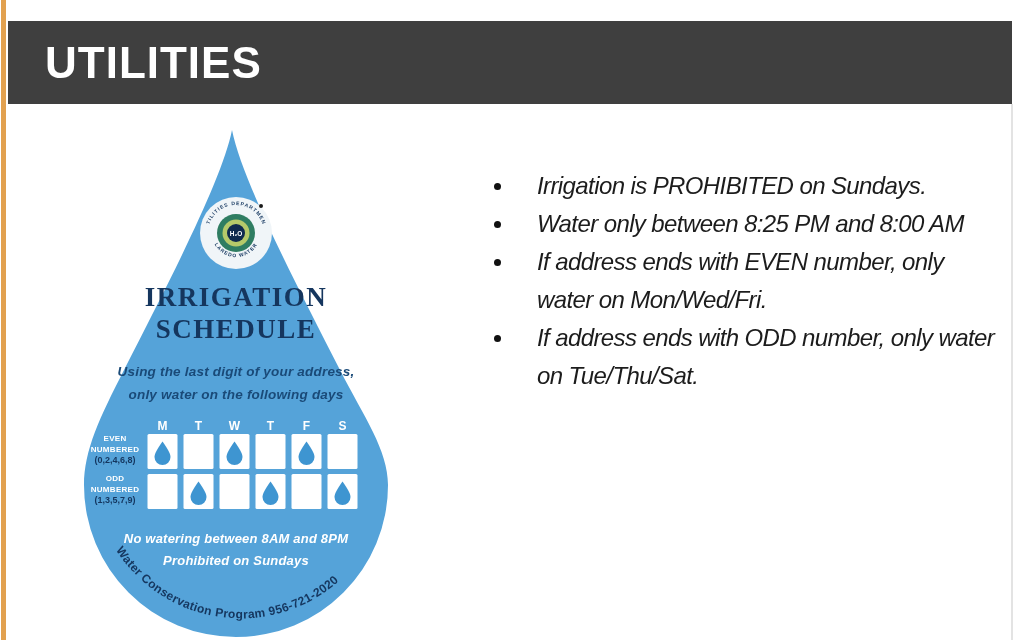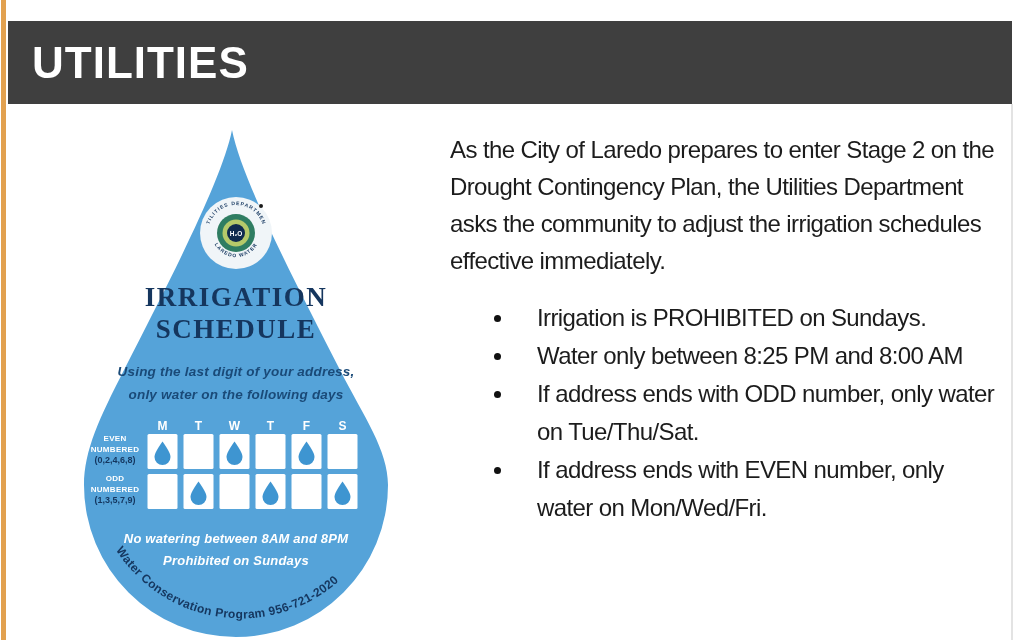--- a/index.html
+++ b/index.html
@@ -14,21 +14,21 @@
   .right-edge-line{
     position:absolute;left:1011px;top:104px;width:2px;height:536px;
     background:#e3e3e3;
   }
   .header-bar{
     position:absolute;left:8px;top:21px;width:1004px;height:83px;
     background:#3F3F3F;display:flex;align-items:center;
   }
   .header-title{
     color:#ffffff;font-size:44px;font-weight:bold;letter-spacing:1px;
-    padding-left:24px;font-family:"Liberation Sans",sans-serif;
+    padding-left:37px;font-family:"Liberation Sans",sans-serif;
   }
   .drop-svg{position:absolute;left:70px;top:120px;width:340px;height:520px;}
 
   
   text{font-family:"Liberation Sans",sans-serif;}
   .drop-title{
     font-family:"Liberation Serif",serif;font-weight:bold;font-size:27px;
     fill:#15365E;letter-spacing:1.5px;text-anchor:middle;
   }
   .drop-subtitle{
@@ -46,21 +46,21 @@
   .logo-ring-text{fill:#14365F;font-size:5px;font-weight:bold;letter-spacing:1px;}
   .logo-center-text{fill:#ffffff;font-size:6.5px;font-weight:bold;text-anchor:middle;}
 
   
   .content-col{
     position:absolute;left:450px;top:131px;width:552px;
     color:#1c1c1c;font-size:24px;letter-spacing:-0.6px;
   }
   .intro-paragraph{line-height:37px;}
   .bullet-list{
-    list-style:none;margin:20px 0 0 0;padding:0;width:545px;
+    list-style:none;margin:36px 0 0 0;padding:0;width:545px;font-style:italic;
   }
   .bullet-list li{
     position:relative;padding-left:87px;line-height:38px;
   }
   .bullet-list li::before{
     content:"";position:absolute;left:44px;top:16px;width:7px;height:7px;
     border-radius:50%;background:#111111;
   }
 </style>
 </head>
@@ -145,28 +145,27 @@
 
   <defs>
     <path id="wc-arc" d="M 46 430 A 148 148 0 0 0 298 426" fill="none"></path>
   </defs>
   <text class="curved-text">
     <textPath href="#wc-arc" startOffset="0">Water Conservation Program  956-721-2020</textPath>
   </text>
 </svg>
 
 <div class="content-col">
-  <div class="intro-paragraph">As the City of Laredo prepares to enter Stage 2 on the Drought Contingency Plan, the Utilities Department asks the community to adjust the irrigation schedules effective immediately.</div>
   <ul class="bullet-list">
     <li>
       <span>Irrigation is PROHIBITED on Sundays.</span>
     </li>
     <li>
       <span>Water only between 8:25 PM and 8:00 AM</span>
     </li>
     <li>
-      <span>If address ends with ODD number, only water on Tue/Thu/Sat.</span>
+      <span>If address ends with EVEN number, only water on Mon/Wed/Fri.</span>
     </li>
     <li>
-      <span>If address ends with EVEN number, only water on Mon/Wed/Fri.</span>
+      <span>If address ends with ODD number, only water on Tue/Thu/Sat.</span>
     </li>
   </ul>
 </div>
 
 </body></html>

